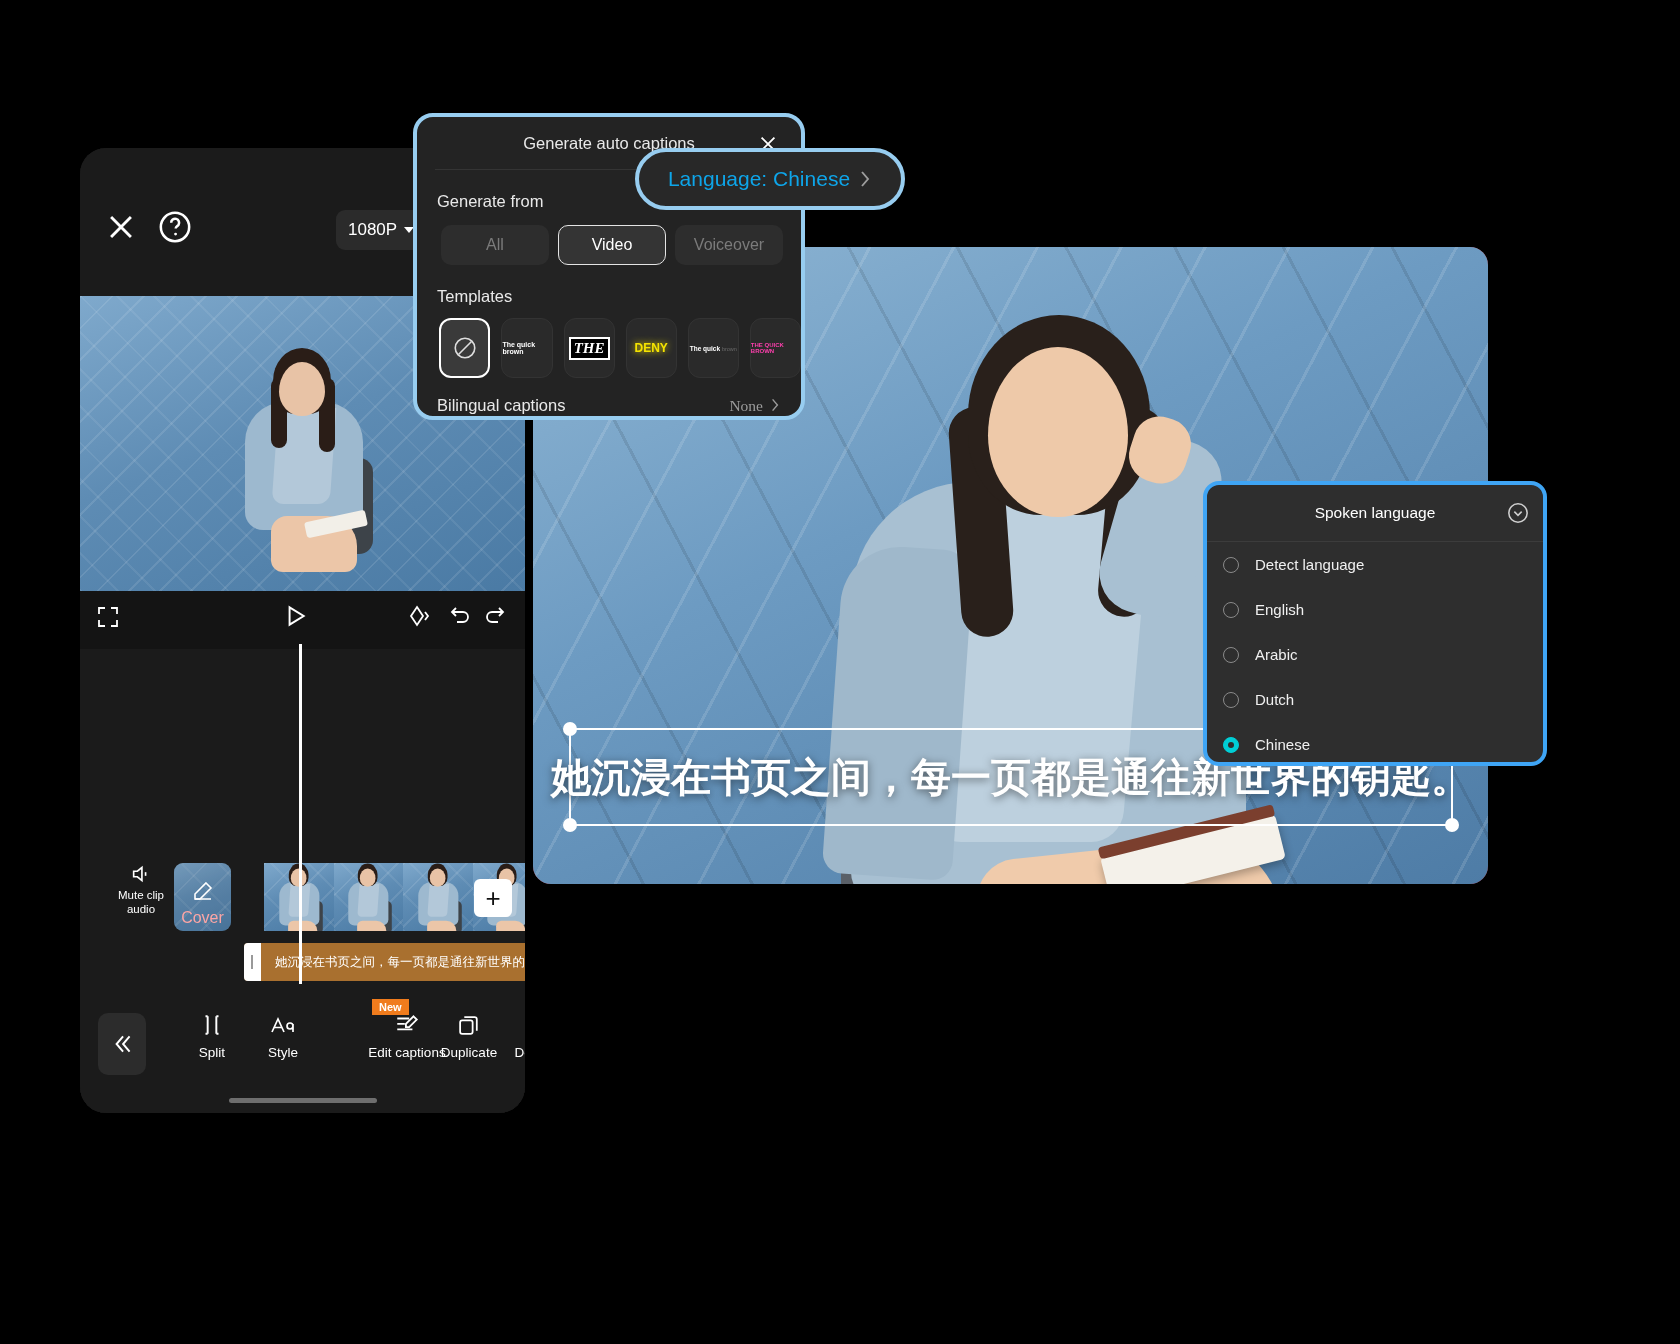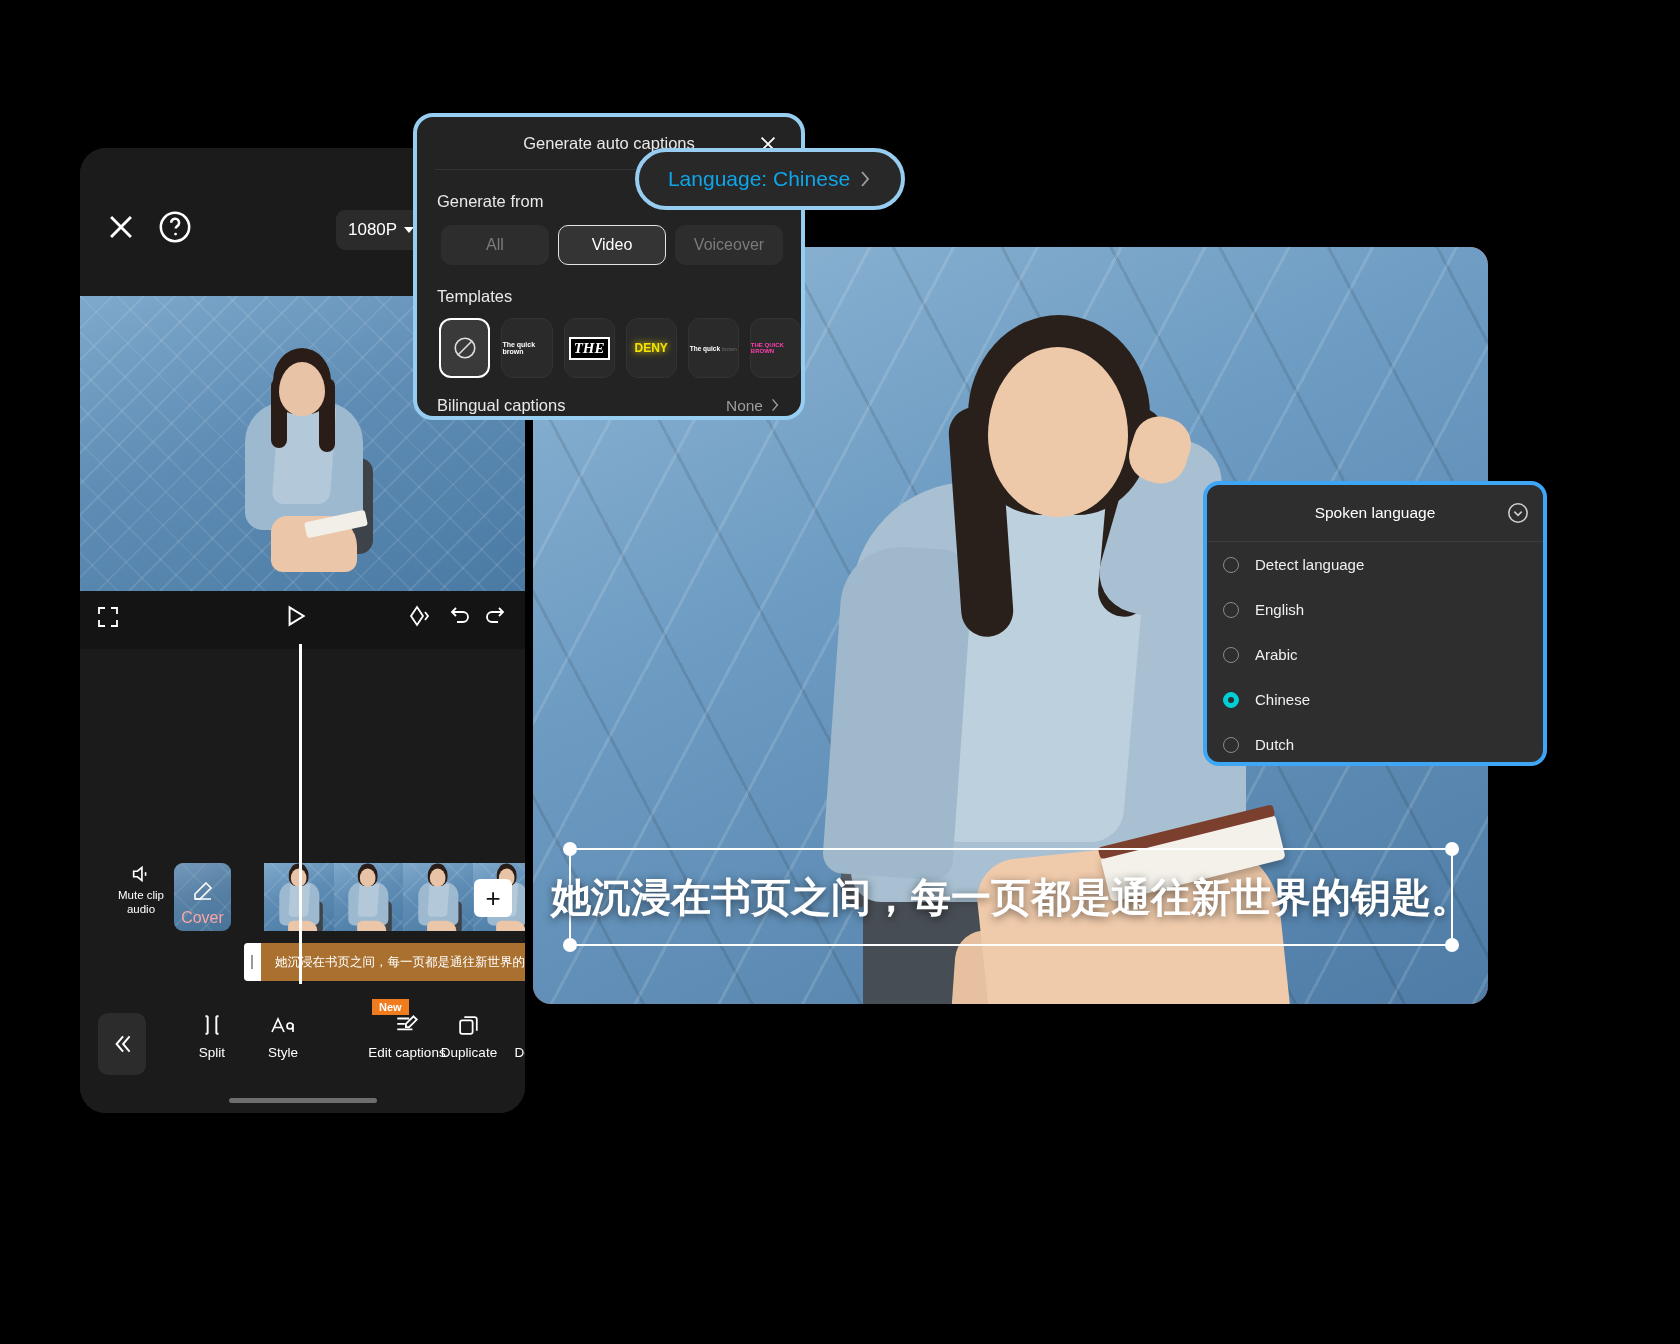--- a/index.html
+++ b/index.html
@@ -100,33 +100,33 @@
   .tpl.selected { background:#3a3a3a; border:2px solid #fff; }
   .tpl .t1 { color:#fff; font-size:7px; font-weight:bold; }
   .tpl .t2 { color:#fff; font-size:15px; font-weight:900; font-style:italic; background:#000; padding:1px 3px; border:2px solid #fff; font-family:"Liberation Serif", serif; }
   .tpl .t3 { color:#f5e400; font-size:12px; font-weight:900; text-shadow:0 0 7px #f5e400; }
   .tpl .t4 { font-size:6.5px; }
   .tpl .t4 b { color:#fff; }
   .tpl .t4 i { color:#6a6a6a; font-style:normal; font-size:5.5px; }
   .tpl .t5 { font-size:6px; color:#ff3fae; font-weight:bold; }
   #biling { display:flex; align-items:center; justify-content:space-between; padding:0 20px; margin-top:18px; }
   #biling .l { color:#e9e9e9; font-size:16.5px; }
-  #biling .r { color:#9b9b9b; font-size:15.5px; display:flex; gap:6px; }
+  #biling .r { color:#9b9b9b; font-size:15.5px; display:flex; gap:6px;font-family:Liberation Serif, serif; }
 
   
   #lang-pill {
     position:absolute; left:635px; top:148px; width:270px; height:62px;
     background:#282828; border:4px solid #97cdf0; border-radius:31px;
     display:flex; align-items:center; justify-content:center; gap:8px;
     color:#0ea5e9; font-size:21px;
   }
 
   
   #big-preview {
-    position:absolute; left:533px; top:247px; width:955px; height:757px;
+    position:absolute; left:533px; top:247px; width:955px; height:637px;
     border-radius:18px; overflow:hidden; background:#b91c1c;
   }
   #bp-wall { position:absolute; inset:0;
     background:
       repeating-linear-gradient(118deg, rgba(255,255,255,.13) 0 3px, rgba(0,0,0,0) 3px 74px),
       repeating-linear-gradient(62deg, rgba(0,0,0,.10) 0 3px, rgba(0,0,0,0) 3px 96px),
       linear-gradient(155deg,#8fb6d4 0%, #6d9bc2 40%, #4e7ca6 100%);
   }
   #bp-person { position:absolute; left:150px; top:40px; width:700px; height:720px; }
   #bp-chair { position:absolute; left:180px; top:330px; width:260px; height:420px; background:#474d54; border-radius:40px 40px 0 0; }
@@ -466,20 +466,20 @@
   </div>
   <div class="sp-row">
     <span class="radio"></span>
     <span class="lb">English</span>
   </div>
   <div class="sp-row">
     <span class="radio"></span>
     <span class="lb">Arabic</span>
   </div>
   <div class="sp-row">
+    <span class="radio"></span>
+    <span class="lb">Dutch</span>
+  </div>
+  <div class="sp-row">
     <span class="radio on"></span>
     <span class="lb">Chinese</span>
   </div>
-  <div class="sp-row">
-    <span class="radio"></span>
-    <span class="lb">Dutch</span>
-  </div>
 </div>
 
 </body></html>

